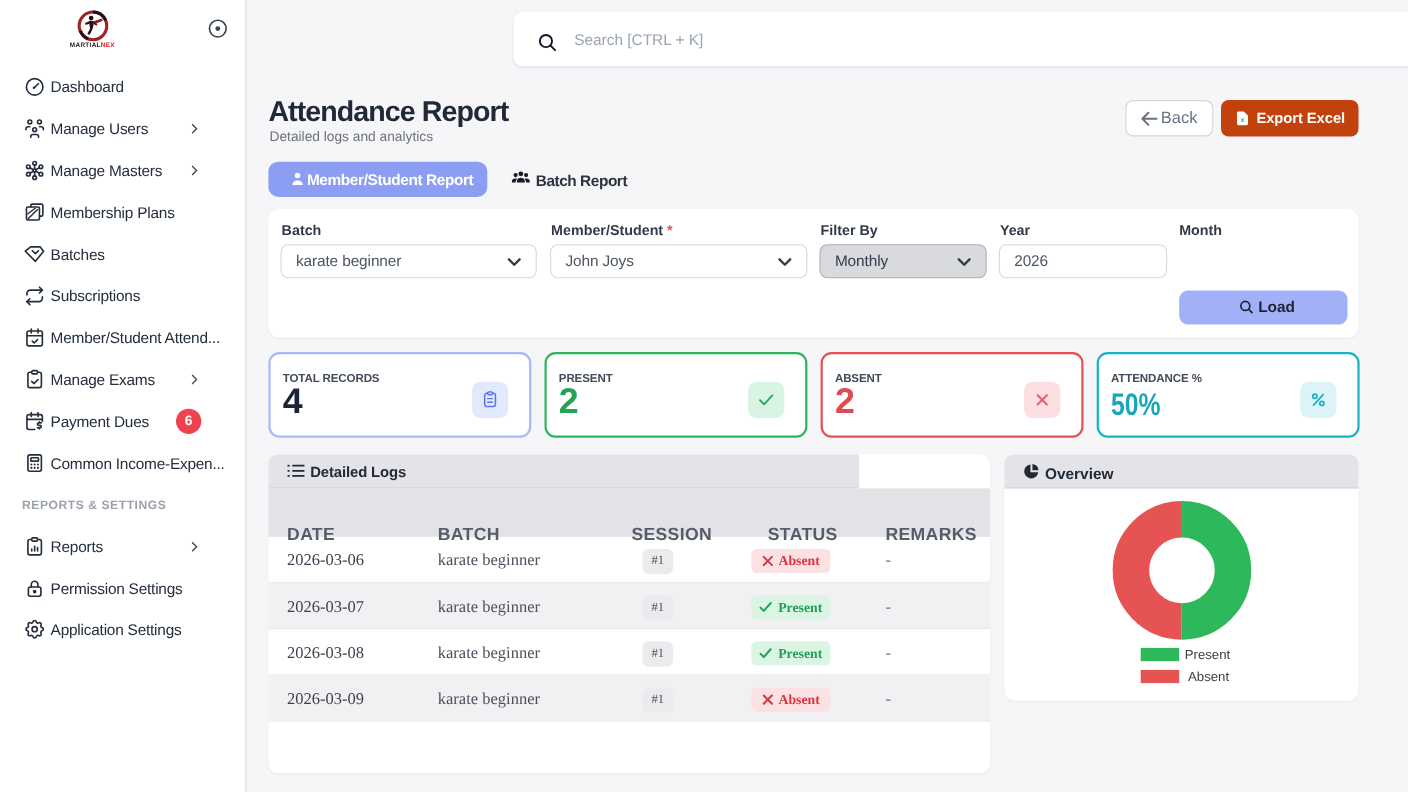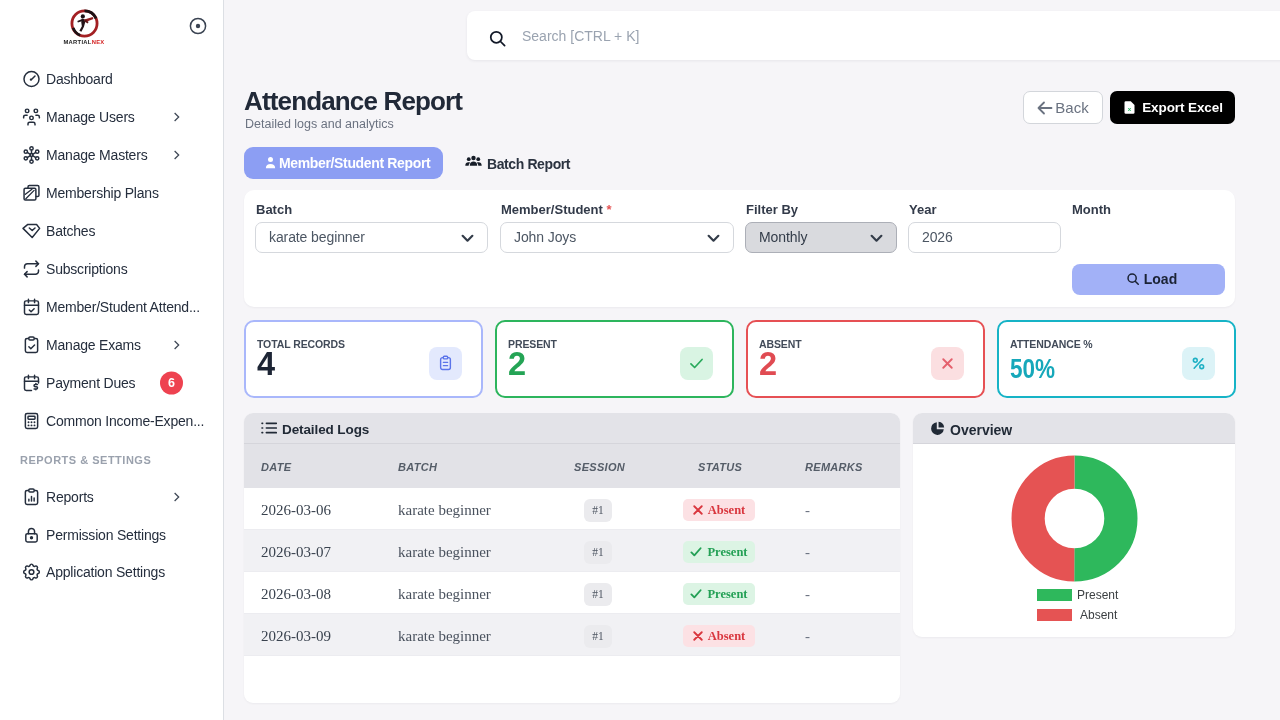--- a/index.html
+++ b/index.html
@@ -17,21 +17,21 @@
 .badge6 { position:absolute; right:25px; top:50%; transform:translateY(-50%); width:23px; height:23px; border-radius:50%; background:#ee4250; color:#fff; font-size:12.5px; font-weight:bold; text-align:center; line-height:23px; }
 
 
 #search { position:absolute; left:467px; top:11px; width:830px; height:49px; background:#fff; border-radius:8px; box-shadow:0 1px 3px rgba(50,50,80,.08); }
 #search .ph { position:absolute; left:55px; top:17px; font-size:14px; letter-spacing:0px; color:#9aa3b0; }
 
 
 #title { position:absolute; left:244px; top:86px; font-size:26px; font-weight:bold; color:#212938; letter-spacing:-0.85px; }
 #subtitle { position:absolute; left:245px; top:117px; font-size:12.5px; color:#6b7280; }
 #btn-back { position:absolute; left:1023px; top:91px; width:80px; height:33px; background:#fff; border:1px solid #d3d6db; border-radius:7px; color:#6a7280; font-size:15px; text-align:center; line-height:31px; }
-#btn-export { position:absolute; left:1110px; top:91px; width:125px; height:33px; background:#000000; border-radius:7px; color:#fff; font-size:13.5px; letter-spacing:-0.1px; font-weight:bold; text-align:center; line-height:33px; }
+#btn-export { position:absolute; left:1110px; top:91px; width:125px; height:33px; background:#c2410c; border-radius:7px; color:#fff; font-size:13.5px; letter-spacing:-0.1px; font-weight:bold; text-align:center; line-height:33px; }
 
 
 #tab-active { position:absolute; left:244px; top:147px; width:199px; height:32px; background:#8c9ef3; border-radius:9px; color:#fff; font-size:14px; font-weight:bold; }
 #tab-active span { position:absolute; left:35px; top:8px; white-space:nowrap; letter-spacing:-0.35px; }
 #tab2 { position:absolute; left:464px; top:147px; height:32px; color:#2b3340; font-size:14px; font-weight:bold; }
 #tab2 span { position:absolute; left:23px; top:9px; white-space:nowrap; letter-spacing:-0.4px; }
 
 
 #filter-card { position:absolute; left:244px; top:190px; width:991px; height:117px; background:#fff; border-radius:10px; box-shadow:0 1px 2px rgba(40,40,60,.05); }
 .flabel { position:absolute; top:12px; font-size:13px; font-weight:bold; color:#323a49; }
@@ -40,24 +40,24 @@
 #btn-load { position:absolute; left:828px; top:74px; width:153px; height:31px; background:#a2b1f7; border-radius:8px; color:#1b2335; font-size:14px; font-weight:bold; text-align:center; line-height:31px; text-indent:6px; }
 
 
 .stat { position:absolute; top:320px; width:239px; height:78px; background:#fff; border-radius:10px; border:2px solid; }
 .stat .slabel { position:absolute; left:11px; top:16px; font-size:10.5px; font-weight:bold; letter-spacing:-0.1px; color:#424b59; }
 .stat .snum { position:absolute; left:11px; top:24px; font-size:32.5px; font-weight:bold; }
 .stat .chip { position:absolute; right:19px; top:25px; width:33px; height:33px; border-radius:8px; }
 
 
 #logs-card { position:absolute; left:244px; top:413px; width:656px; height:290px; background:#fff; border-radius:9px; box-shadow:0 1px 2px rgba(40,40,60,.05); overflow:hidden; }
-#logs-head { position:absolute; left:0; top:0; width:656px; height:31px; background:#e3e3e8; border-bottom:1px solid #d5d5db; }
+#logs-head { position:absolute; left:0; top:0; width:537px; height:31px; background:#e3e3e8; border-bottom:1px solid #d5d5db; }
 #logs-head b { position:absolute; left:38px; top:9px; font-size:13.5px; letter-spacing:-0.1px; color:#212a36; }
 #logs-cols { position:absolute; left:0; top:31px; width:656px; height:44px; background:#e2e2e7; }
-.lcol { position:absolute; top:17px; font-size:11px; font-weight:bold; letter-spacing:.3px; color:#555d68;font-style:italic; }
+.lcol { position:absolute; top:34px; font-size:16px; font-weight:bold; letter-spacing:.3px; color:#555d68; }
 .lrow { position:absolute; left:0; width:656px; height:42px; border-bottom:1px solid #ececf0;font-family:Liberation Serif, serif; }
 .lrow.odd { background:#f1f1f4; }
 .ldate { position:absolute; left:17px; top:14px; font-size:15px; color:#39424e; }
 .lbatch { position:absolute; left:154px; top:14px; font-size:15px; color:#4a525e; }
 .lsession { position:absolute; left:340px; top:11px; width:28px; height:23px; background:#ebebee; border-radius:6px; font-size:11.5px; color:#4e5662; text-align:center; line-height:23px; }
 .lpill { position:absolute; left:439px; top:11px; width:72px; height:22px; border-radius:5px; font-size:12.5px; font-weight:bold; text-align:center; line-height:22px; }
 .pill-absent { background:#fce1e4; color:#d9363e; }
 .pill-present { background:#dcf4e4; color:#23a055; }
 .lrem { position:absolute; left:561px; top:14px; font-size:15px; color:#6a7280; }
 

